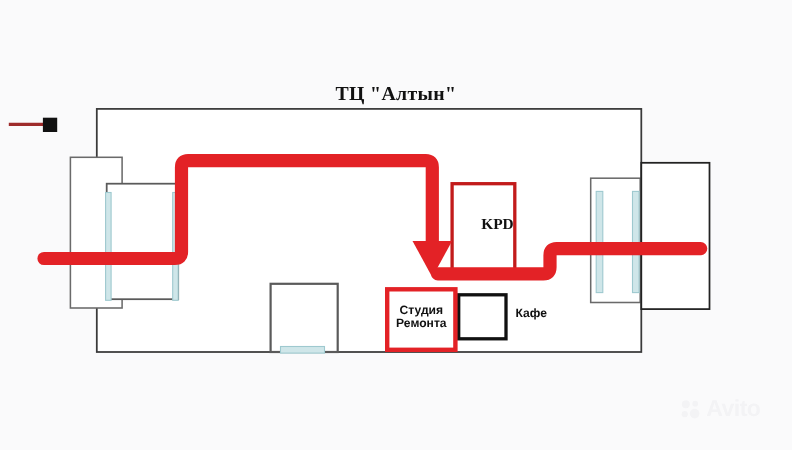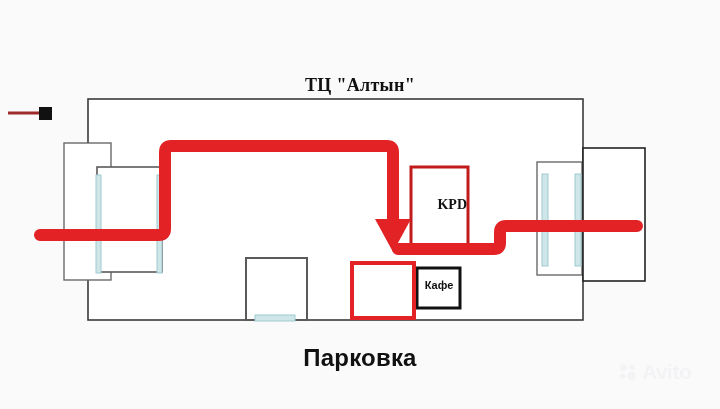--- a/index.html
+++ b/index.html
@@ -69,20 +69,21 @@
     line-height: 12px;
   }
   #cafe-label {
     left: 419px;
     top: 280px;
     width: 40px;
     text-align: center;
     font-family: "Liberation Sans", sans-serif;
     font-weight: bold;
     font-size: 11px;
+    padding-left: 44px;
   }
   #watermark {
     position: absolute;
     left: 618px;
     top: 360px;
     display: flex;
     align-items: center;
     gap: 4px;
     opacity: 0.85;
     pointer-events: none;
@@ -135,24 +136,25 @@
 
     <polygon points="393,252 375,219 411,219" fill="#e32226"></polygon>
 
     <path d="M 398 249 L 494 249 Q 500 249 500 243 L 500 232 Q 500 226 506 226 L 637 226" fill="none" stroke="#e32226" stroke-width="12" stroke-linecap="round" stroke-linejoin="round"></path>
   </svg>
 
   <div class="lbl" id="title-label">ТЦ "Алтын"</div>
 
   <div class="lbl" id="kpd-label">KPD</div>
 
+  <div class="lbl" id="studio-label">Студия
+Ремонта</div>
 
   <div class="lbl" id="cafe-label">Кафе</div>
 
-  <div class="lbl" id="parking-label">Парковка</div>
 
   <div id="watermark">
     <svg width="20" height="20" viewBox="0 0 20 20">
       <circle cx="5.5" cy="5.5" r="3.6" fill="#f2f2f4"></circle>
       <circle cx="14" cy="5" r="2.6" fill="#f2f2f4"></circle>
       <circle cx="4.5" cy="14.5" r="2.8" fill="#f2f2f4"></circle>
       <circle cx="13.5" cy="14" r="4.4" fill="#f2f2f4"></circle>
     </svg>
     <span class="wm-text">Avito</span>
   </div>

